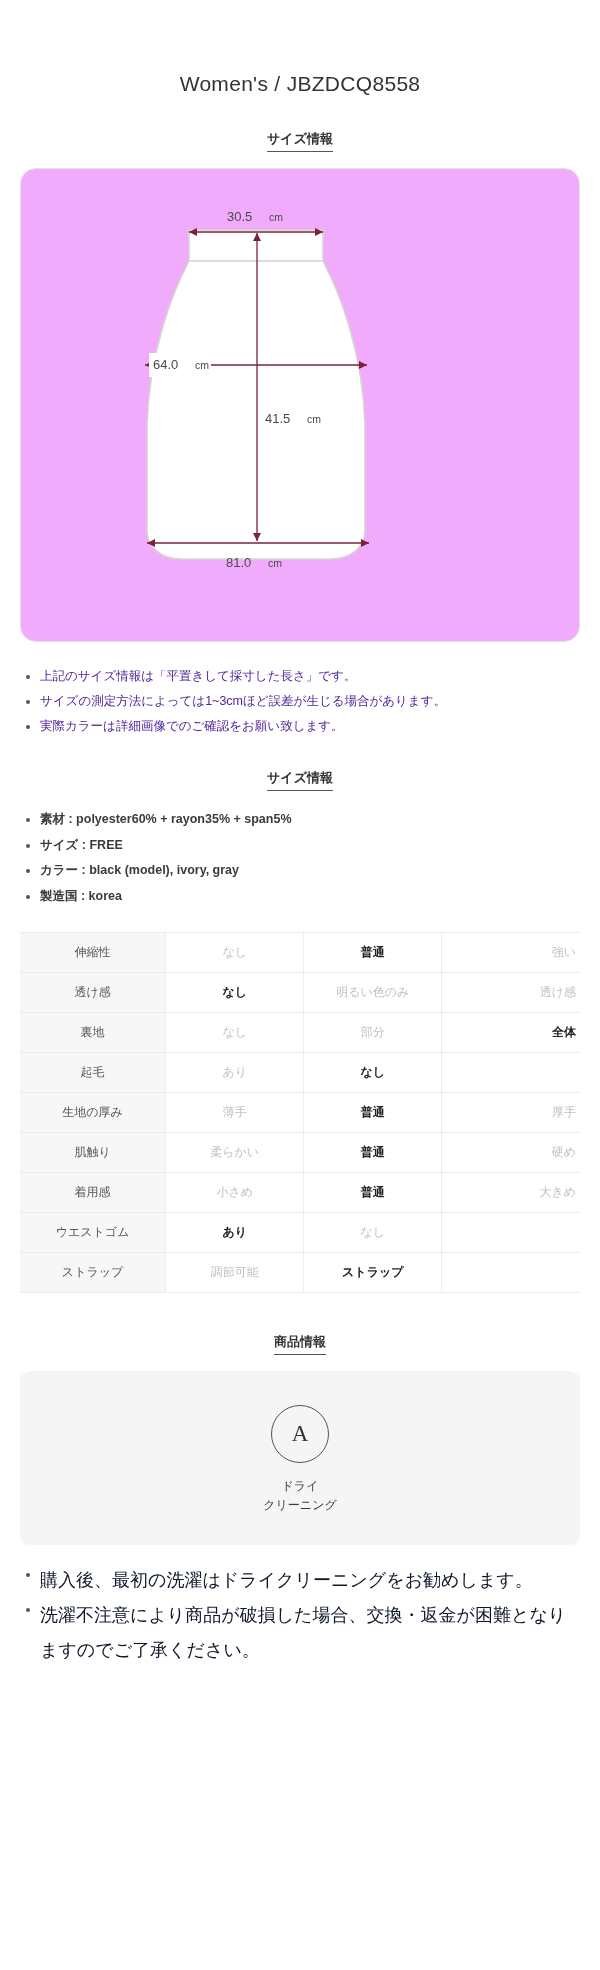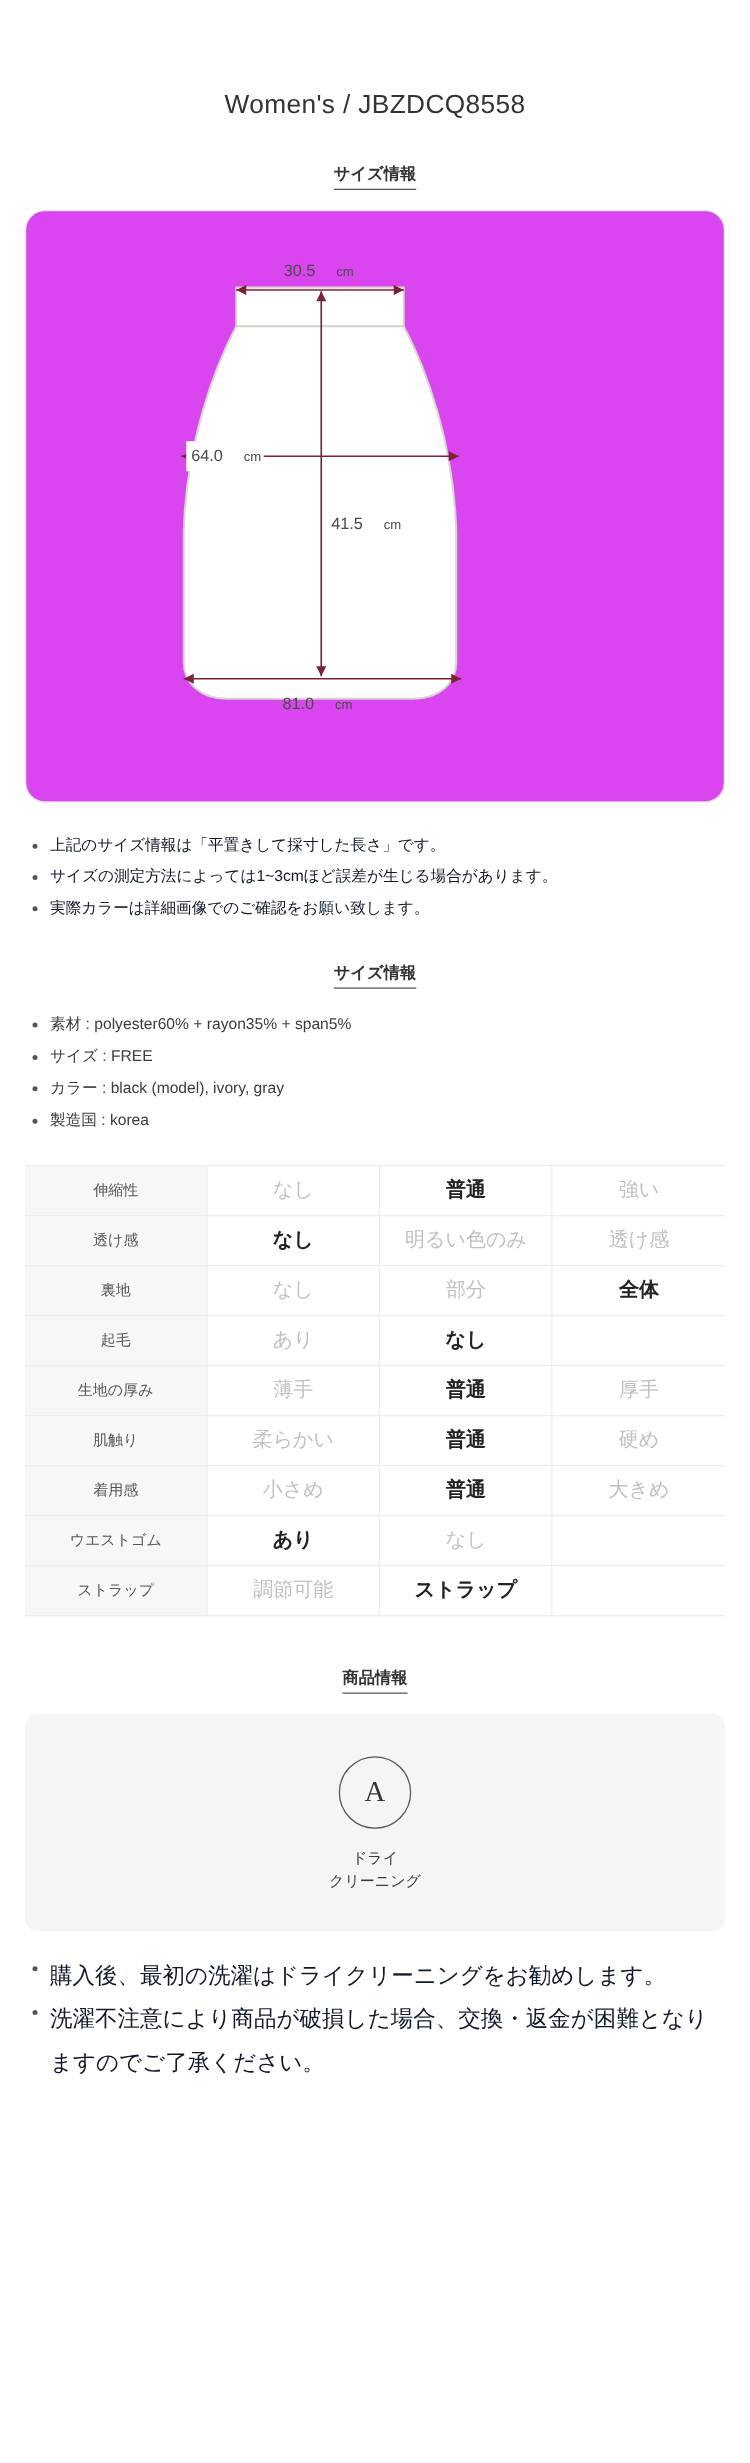--- a/index.html
+++ b/index.html
@@ -45,21 +45,21 @@
   .section-heading span {
     display: inline-block;
     border-bottom: 1px solid #555555;
     padding-bottom: 3px;
   }
 
   
   .diagram-card {
     border: 1px solid #e2e2e2;
     border-radius: 16px;
-    background: #d946ef;
+    background: #f0abfc;
     padding: 6px 0 10px 0;
     margin: 0 0 22px 0;
     height: 474px;
     position: relative;
     overflow: hidden;
   }
   .diagram-card svg {
     display: block;
     margin: 0 auto;
   }
@@ -77,37 +77,38 @@
   ul.notes {
     list-style: none;
     margin: 0 0 30px 0;
     padding: 0 2px;
   }
   ul.notes li {
     position: relative;
     padding-left: 18px;
     font-size: 12.5px;
     line-height: 2.0;
-    color: #0f172a;
+    color: #4c1d95;
   }
   ul.notes li::before {
     content: "";
     position: absolute;
     left: 4px;
     top: 11px;
     width: 4px;
     height: 4px;
     background: #555555;
     border-radius: 50%;
   }
 
   ul.spec {
     list-style: none;
     margin: 0 0 22px 0;
     padding: 0 2px;
+    font-weight: bold;
   }
   ul.spec li {
     position: relative;
     padding-left: 18px;
     font-size: 12.5px;
     line-height: 2.05;
     color: #3b3b3b;
   }
   ul.spec li::before {
     content: "";
@@ -126,41 +127,42 @@
     border-collapse: collapse;
     table-layout: fixed;
     margin: 0 0 40px 0;
     border-top: 1px solid #e6e6e6;
     border-bottom: 1px solid #e6e6e6;
   }
   table.attr-table td {
     border: 1px solid #ededed;
     height: 40px;
     text-align: center;
-    font-size: 16px;
+    font-size: 12px;
     color: #c0c0c0;
     vertical-align: middle;
     padding: 2px 4px;
   }
   table.attr-table td.label {
     background: #f7f7f7;
     color: #555555;
     font-size: 12px;
     width: 26%;
     border-left: none;
   }
   table.attr-table td.opt {
     width: 24.66%;
   }
   table.attr-table td.opt.active {
     color: #222222;
     font-weight: 700;
   }
   table.attr-table td.last {
     border-right: none;
+    text-align: right;
   }
 
   
   .care-card {
     background: #f5f5f5;
     border-radius: 10px;
     padding: 34px 0 30px 0;
     margin: 0 0 18px 0;
     text-align: center;
   }

